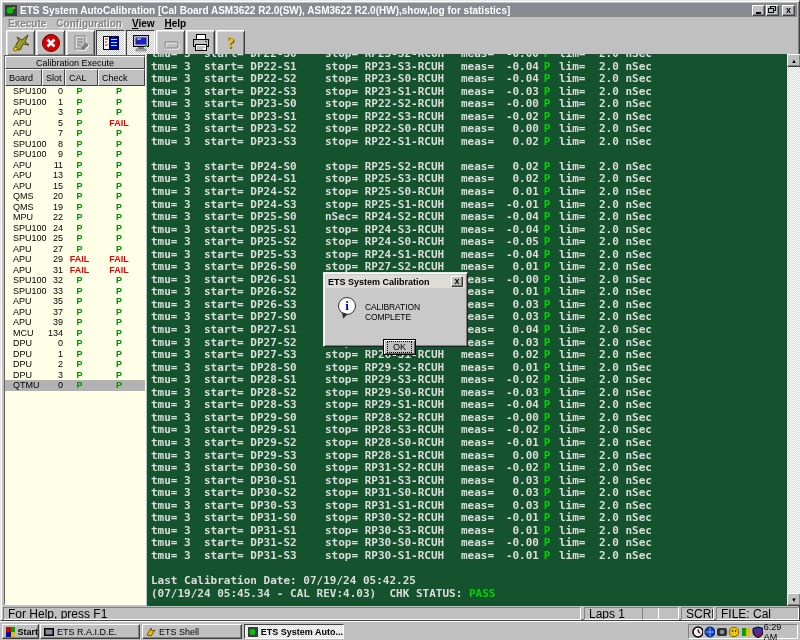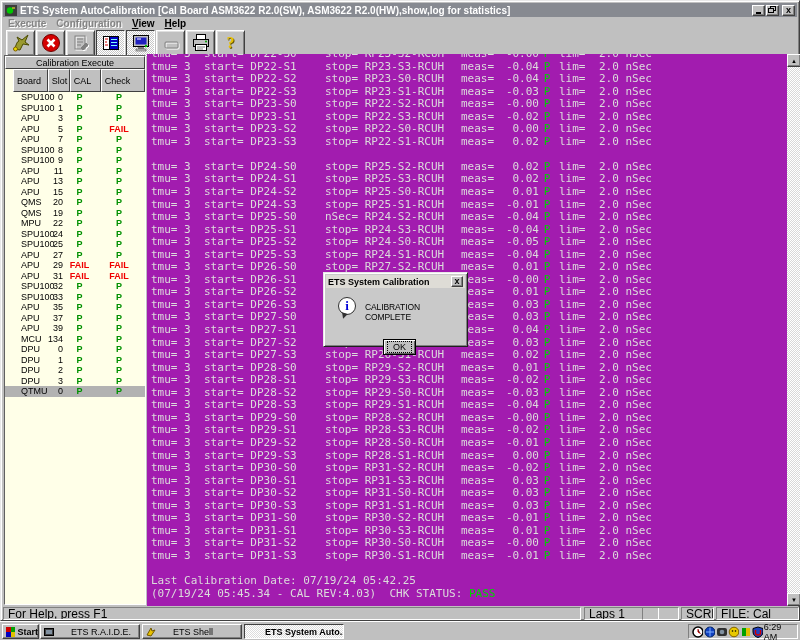--- a/index.html
+++ b/index.html
@@ -23,34 +23,34 @@
   .mitem u { text-decoration:underline; }
 
   .toolbar { left:2px; top:29px; width:794px; height:26px; display:flex; align-items:flex-start; padding-left:3px; }
   .tbtn { width:29px; height:26px; background:#c0c0c0; border:1px solid; border-color:#fff #404040 #404040 #fff; box-shadow: inset 1px 1px 0 #dfdfdf, inset -1px -1px 0 #808080; display:flex; align-items:center; justify-content:center; margin-right:1px; }
   .tbtn.pressed { border-color:#404040 #fff #fff #404040; box-shadow:none; background-image: conic-gradient(#fff 90deg, #c8c8c8 90deg 180deg, #fff 180deg 270deg, #c8c8c8 270deg); background-size:2px 2px; }
   .help-q { font-family:"Liberation Serif", serif; font-size:16px; font-weight:bold; color:#e8c000; text-shadow:1px 1px 0 #6a5a00; line-height:1; }
 
   
   .panel { left:3px; top:54px; width:142px; height:550px; background:#ffffe8; border:1px solid; border-color:#606060 #fff #fff #606060; overflow:hidden; font-size:9px; }
   .pcaption { height:13px; background:#c0c0c0; border:1px solid; border-color:#fff #404040 #404040 #fff; display:flex; align-items:center; justify-content:center; font-size:9px; color:#000; }
-  .phead { display:flex; height:23px;padding-left:8px; }
+  .phead { display:flex; height:17px; }
   .phcell { background:#c0c0c0; border:1px solid; border-color:#fff #404040 #404040 #fff; display:flex; align-items:center; padding-left:3px; font-size:9px; }
   .prow { display:flex; height:10.5px; line-height:10.5px; align-items:center; }
   .prow.selected { background:#b2b2b2; }
-  .cb { width:37px; padding-left:16px; }
+  .cb { width:37px; padding-left:8px; }
   .cs { width:21px; text-align:right; }
   .cc { width:33px; text-align:center; }
   .ck { width:46px; text-align:center; }
   .val-P { color:#009000; font-weight:bold; }
   .val-FAIL { color:#f00000; font-weight:bold; }
   .prow .cb, .prow .cs { color:#000; }
 
   
-  .console { left:146px; top:53px; width:640px; height:552px; background:#a21caf; overflow:hidden; color:#dcdcdc; font-family:"DejaVu Sans Mono", monospace; font-size:11px; font-weight:normal; }
+  .console { left:146px; top:53px; width:640px; height:552px; background:#14532d; overflow:hidden; color:#dcdcdc; font-family:"DejaVu Sans Mono", monospace; font-size:11px; font-weight:bold; }
   .clines { margin-top:-6px; }
   .cl { display:flex; height:12.55px; line-height:12.6px; white-space:pre; }
   .f1 { width:178px; padding-left:4px; }
   .f2 { width:136px; }
   .f3 { width:36px; }
   .f4 { width:42px; text-align:right; }
   .f5 { width:16px; text-align:center; color:#00d400; }
   .f6 { width:34px; padding-left:4px; }
   .f7 { padding-left:10px; }
   .cfoot { height:12.55px; line-height:12.6px; white-space:pre; padding-left:4px; }
@@ -62,21 +62,21 @@
   .sbtn.up { top:0; }
   .sbtn.down { bottom:0; }
 
   
   .statusbar { left:2px; top:605px; width:796px; height:16px; font-size:12px; color:#000; }
   .sfield { position:absolute; top:1px; height:13px; border:1px solid; border-color:#808080 #fff #fff #808080; display:flex; align-items:center; padding-left:4px; white-space:nowrap; overflow:hidden; }
 
   
   .taskbar { left:0; top:621px; width:800px; height:19px; background:#c0c0c0; border-top:1px solid #fff; }
   .startbtn { position:absolute; left:2px; top:2px; width:37px; height:15px; background:#c0c0c0; border:1px solid; border-color:#fff #404040 #404040 #fff; box-shadow: inset -1px -1px 0 #808080; display:flex; align-items:center; gap:2px; padding-left:2px; font-size:9px; font-weight:bold; }
-  .taskbtn { position:absolute; top:2px; width:100px; height:15px; background:#c0c0c0; border:1px solid; border-color:#fff #404040 #404040 #fff; box-shadow: inset -1px -1px 0 #808080; display:flex; align-items:center; gap:17px; padding-left:3px; font-size:9px; white-space:nowrap; overflow:hidden; }
+  .taskbtn { position:absolute; top:2px; width:100px; height:15px; background:#c0c0c0; border:1px solid; border-color:#fff #404040 #404040 #fff; box-shadow: inset -1px -1px 0 #808080; display:flex; align-items:center; gap:3px; padding-left:3px; font-size:9px; white-space:nowrap; overflow:hidden; }
   .taskbtn.active { border-color:#404040 #fff #fff #404040; box-shadow:none; background-image: conic-gradient(#fff 90deg, #dcdcdc 90deg 180deg, #fff 180deg 270deg, #dcdcdc 270deg); background-size:2px 2px; font-weight:bold; }
   .tray { position:absolute; left:688px; top:2px; width:110px; height:15px; border:1px solid; border-color:#808080 #fff #fff #808080; display:flex; align-items:center; gap:1px; padding:0 3px; }
   .tray .clock { margin-left:auto; font-size:9px; }
 
   
   .dialog { left:323px; top:272px; width:145px; height:75px; background:#c9c9c9; border:1px solid; border-color:#e8e8e8 #202020 #202020 #e8e8e8; box-shadow: inset 1px 1px 0 #fff, inset -1px -1px 0 #808080; }
   .dtitle { position:absolute; left:2px; top:2px; right:2px; height:13px; background:#dedcd6; display:flex; align-items:center; padding:0 2px; font-size:9px; font-weight:bold; color:#000; }
   .dclose { margin-left:auto; width:12px; height:11px; background:#c0c0c0; border:1px solid; border-color:#fff #404040 #404040 #fff; box-shadow: inset -1px -1px 0 #808080; display:flex; align-items:center; justify-content:center; font-size:9px; font-weight:bold; line-height:1; }
   .dbody { position:absolute; left:2px; top:16px; right:2px; bottom:2px; }
   .info-icon { position:absolute; left:12px; top:8px; width:18px; height:18px; border-radius:50%; background:#fff; border:1px solid #303030; color:#0000d8; font-family:"Liberation Serif", serif; font-weight:bold; font-size:13px; display:flex; align-items:center; justify-content:center; }

